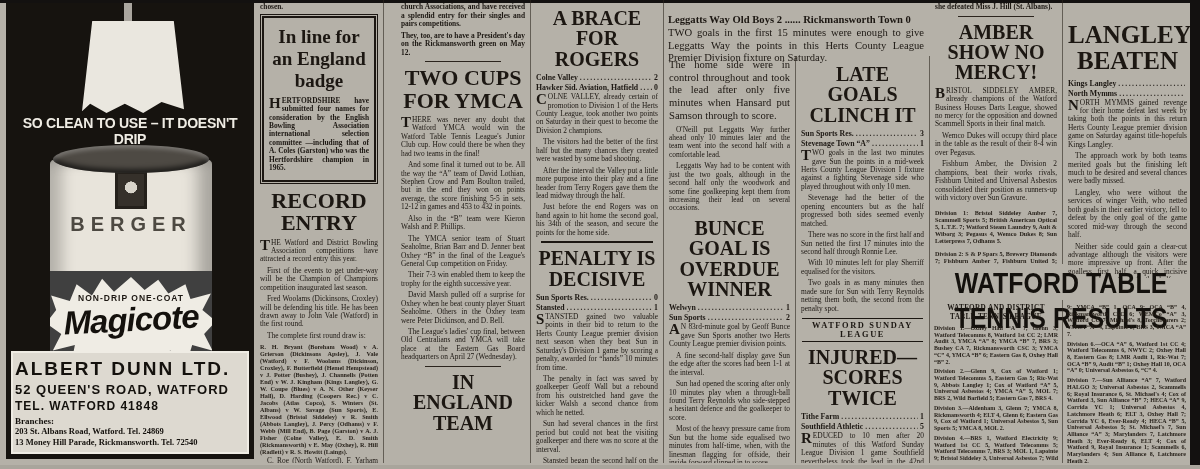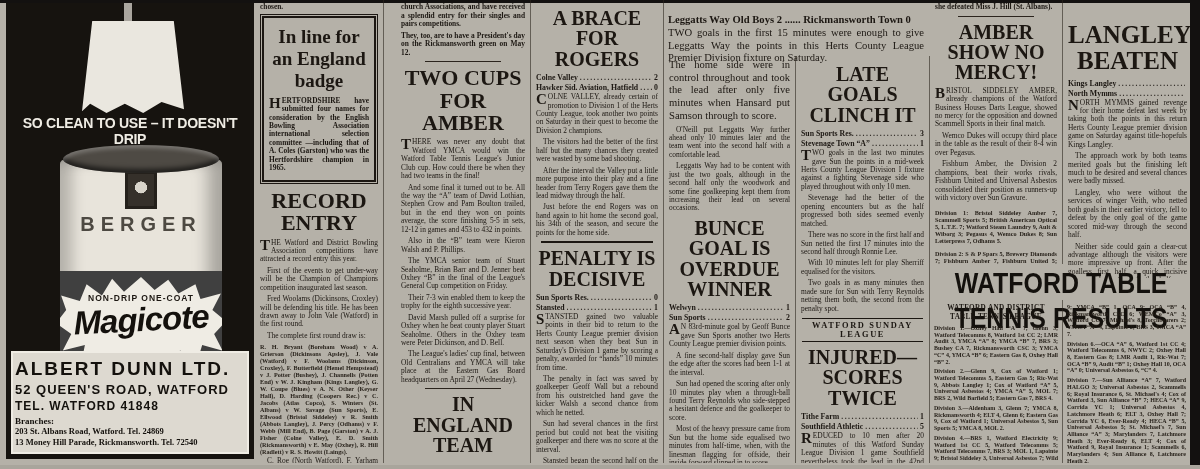--- a/index.html
+++ b/index.html
@@ -10,21 +10,21 @@
   .edge-bottom{position:absolute;left:0;bottom:0;width:100%;height:4px;background:#a9a59c;}
 
   
   .ad{position:absolute;left:6px;top:3px;width:248px;height:456px;background:#16130f;color:#efece4;overflow:hidden;}
   .brush{position:absolute;left:76px;top:18px;width:102px;height:92px;background:#eae7df;
          clip-path:polygon(10% 0,90% 0,100% 96%,78% 88%,60% 100%,42% 90%,24% 100%,8% 90%,0 98%);}
   .brush-smear{position:absolute;left:118px;top:0;width:8px;height:22px;background:#cfccc3;opacity:.8;}
   .ad-tagline{position:absolute;left:2px;top:112px;width:244px;text-align:center;
               font-family:"Liberation Sans",sans-serif;font-weight:bold;font-size:14.5px;
               letter-spacing:-.3px;transform:scaleX(.97);}
-  .can{position:absolute;left:44px;top:142px;width:190px;height:222px;margin-left:10px;}
+  .can{position:absolute;left:44px;top:142px;width:190px;height:222px;}
   .can-lid{position:absolute;left:3px;top:0;width:156px;height:28px;background:#4e4a44;border-radius:50%;
            box-shadow:inset 0 3px 4px rgba(255,255,255,.25), inset 0 -4px 5px rgba(0,0,0,.6);}
   .can-body{position:absolute;left:0;top:14px;width:162px;height:208px;background:#e8e4db;
             border-radius:7px 7px 12px 12px/5px 5px 9px 9px;
             box-shadow:inset -14px 0 16px rgba(0,0,0,.28), inset 12px 0 14px rgba(0,0,0,.22);overflow:hidden;}
   .can-logo{width:26px;height:32px;margin:12px auto 4px;background:
             radial-gradient(circle at 50% 42%, #d8d4ca 0 26%, #35302a 27%);
             border:3px solid #24201b;}
   .can-brand{text-align:center;font-family:"Liberation Sans",sans-serif;font-weight:bold;
              color:#4d4942;font-size:20px;letter-spacing:6px;}
@@ -134,21 +134,21 @@
     <p class="small-print">R. H. Bryant (Boreham Wood) v A. Grierson (Dickinsons Apsley), J. Vale (Watford) v F. Woolams (Dickinson, Croxley), F. Butterfield (Hemel Hempstead) v J. Potter (Bushey), J. Channells (Potten End) v W. J. Kingham (Kings Langley), G. W. Coupe (Blues) v A. N. Other (Keyser Hall), D. Harding (Coopers Rec.) v C. Jacobs (Atlas Copco), S. Winters (St. Albans) v W. Savage (Sun Sports), E. Ellwood (Bristol Siddeley) v R. Smith (Abbots Langley), J. Percy (Odhams) v F. Webb (Mill End), B. Page (Garston) v A. J. Fisher (Colne Valley), E. D. Smith (Rickmansworth) v E. May (Oxhey), R. Hill (Radlett) v R. S. Howitt (Laings).</p>
     <p class="body-sm">C. Roe (North Watford), F. Yarham (Leavesden), R. F. Wheeler (Tring) and W. Neale (Woodside CA) drew byes. Closing date for the round is May 13.</p>
   </div>
 
   <div class="col" style="left:396px;width:135px;">
     <div class="frag">
         <p>church Associations, and have received a splendid entry for their singles and pairs competitions.</p>
         <p>They, too, are to have a President's day on the Rickmansworth green on May 12.</p>
       </div>
     <div class="rule"></div>
-    <div class="hl hl-xl">TWO CUPS FOR AMBER</div>
+    <div class="hl hl-xl">TWO CUPS FOR YMCA</div>
     <div class="paras dropcap">
         <p>THERE was never any doubt that Watford YMCA would win the Watford Table Tennis League's Junior Club cup. How could there be when they had two teams in the final!</p>
         <p>And some final it turned out to be. All the way the “A” team of David Lothian, Stephen Crow and Pam Boulton trailed, but in the end they won on points average, the score finishing 5-5 in sets, 12-12 in games and 453 to 432 in points.</p>
         <p>Also in the “B” team were Kieron Walsh and P. Phillips.</p>
         <p>The YMCA senior team of Stuart Seaholme, Brian Barr and D. Jenner beat Oxhey “B” in the final of the League's General Cup competition on Friday.</p>
         <p>Their 7-3 win enabled them to keep the trophy for the eighth successive year.</p>
         <p>David Marsh pulled off a surprise for Oxhey when he beat county player Stuart Seaholme. Others in the Oxhey team were Peter Dickinson, and D. Bell.</p>
         <p>The League's ladies' cup final, between Old Centralians and YMCA will take place at the Eastern Gas Board headquarters on April 27 (Wednesday).</p>
       </div>
     <div class="rule"></div>

